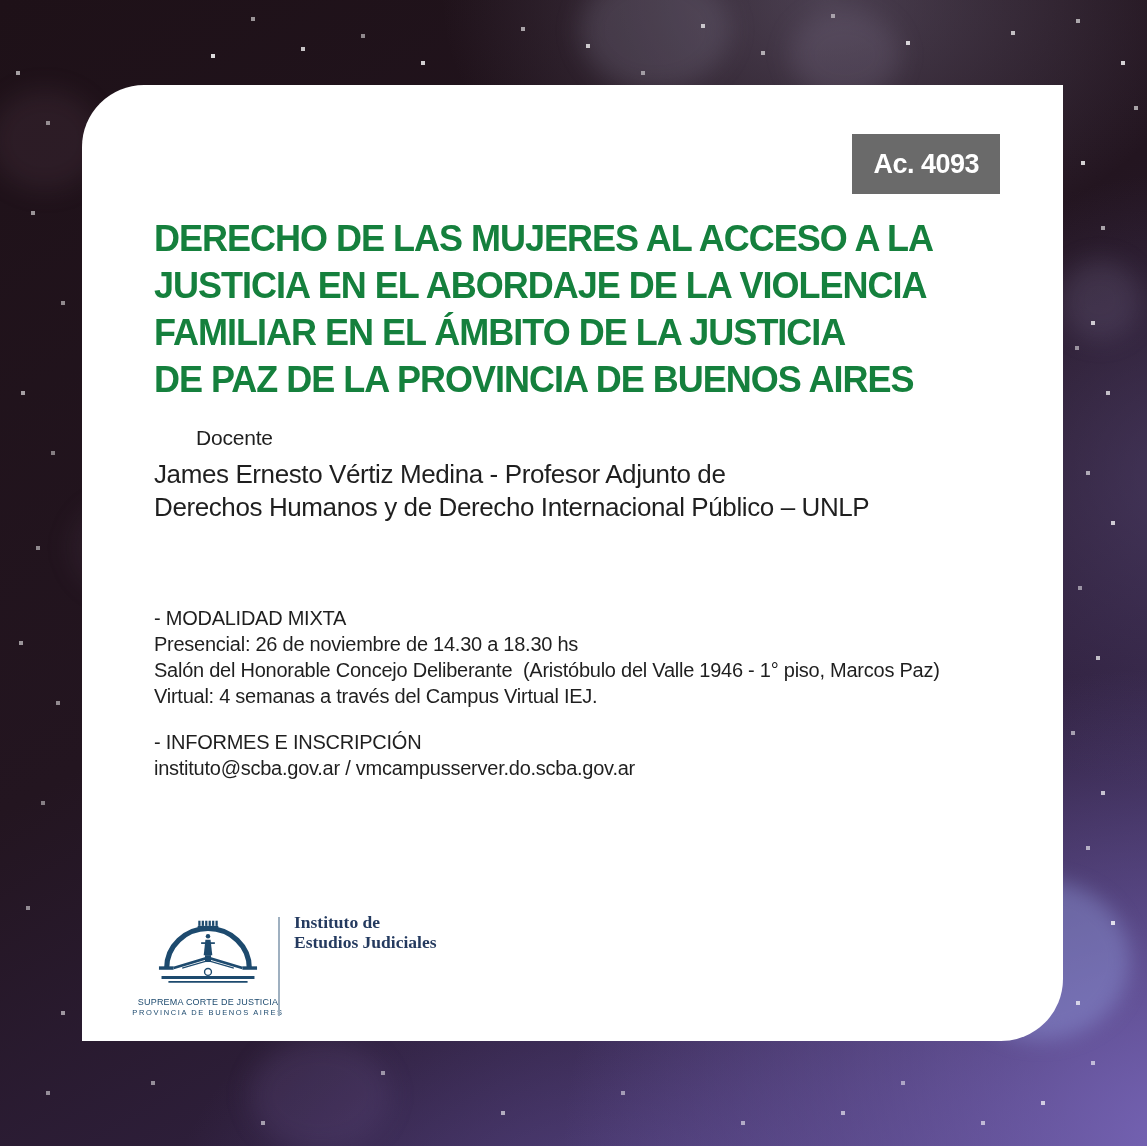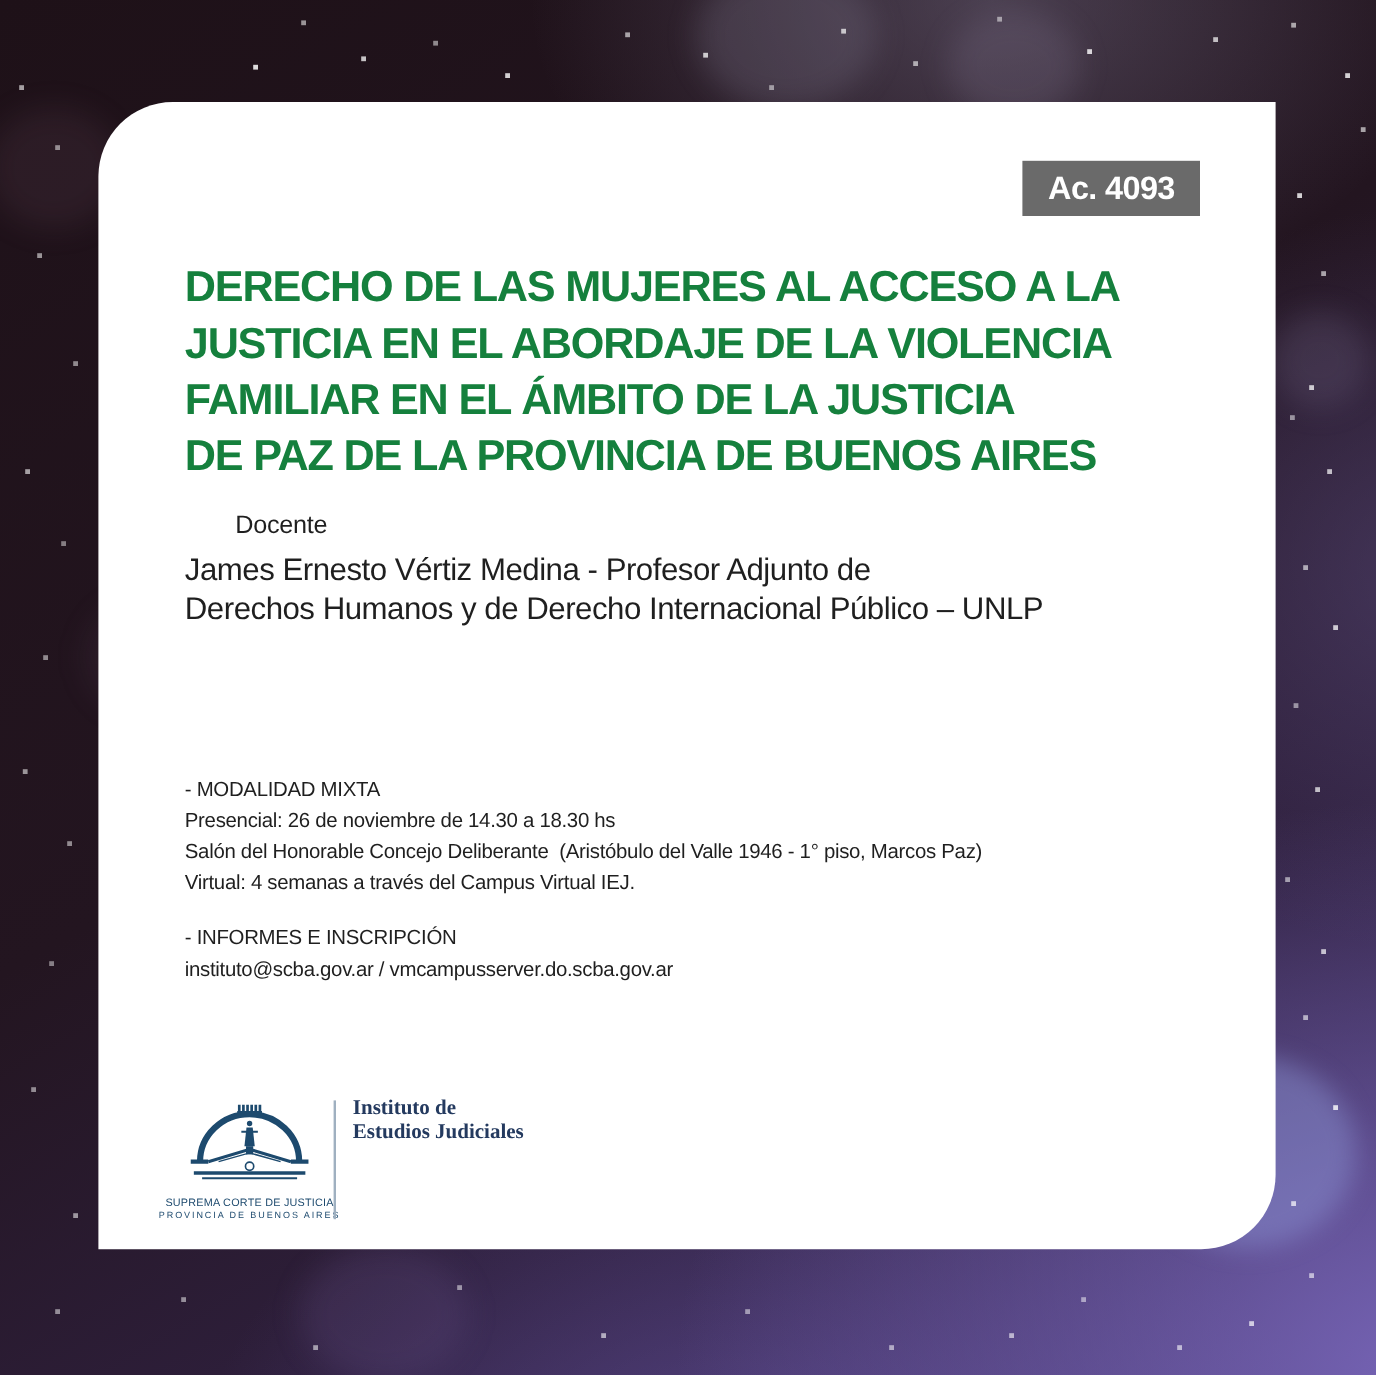--- a/index.html
+++ b/index.html
@@ -51,37 +51,37 @@
       52px 452px 0 1px rgba(255,255,255,.45), 37px 547px 0 1px rgba(255,255,255,.5),
       20px 642px 0 1px rgba(255,255,255,.55), 57px 702px 0 1px rgba(255,255,255,.5),
       42px 802px 0 1px rgba(255,255,255,.45), 27px 907px 0 1px rgba(255,255,255,.5),
       62px 1012px 0 1px rgba(255,255,255,.55),47px 1092px 0 1px rgba(255,255,255,.5);
   }
   .card{
     position:absolute; left:82px; top:85px; width:981px; height:956px;
     background:#ffffff; border-radius:62px 0 62px 0; color:#1f1f1f;
   }
   .badge{
-    position:absolute; top:49px; right:63px; height:46px; padding:0 21px;
+    position:absolute; top:49px; right:63px; height:60px; padding:0 21px;
     background:#6a6a6a; color:#ffffff; display:flex; align-items:center;
     font-size:27px; font-weight:700; letter-spacing:-0.5px;
   }
   .title{
     position:absolute; left:72px; top:130px; width:860px;
     font-size:36px; line-height:47px; font-weight:700; letter-spacing:-1px;
     white-space:pre-wrap; color:#15803d;
   }
   .docente{ position:absolute; left:72px; top:340px; width:860px; }
   .docente-label{ font-size:21px; line-height:26px; letter-spacing:-0.2px;margin-left:42px; }
   .docente-name{
     margin-top:7px; font-size:26px; line-height:33px; letter-spacing:-0.4px;
     white-space:pre-wrap;
   }
-  .sections{ position:absolute; left:72px; top:560px; width:880px;
-    font-size:17px; line-height:26px; letter-spacing:-0.25px; }
+  .sections{ position:absolute; left:72px; top:520px; width:880px;
+    font-size:20px; line-height:26px; letter-spacing:-0.25px; }
   .section{ margin-bottom:20px; }
   .section-heading{ white-space:pre-wrap; }
   .section-body{ white-space:pre-wrap; }
   .footer-logo{ position:absolute; left:68px; top:828px; display:flex; align-items:stretch; }
   .dome-col{ width:116px; display:flex; flex-direction:column; align-items:center; padding-top:6px; }
   .dome-col svg{ display:block; }
   .logo-caption{ margin-top:4px; text-align:center; color:#1d4a6e; }
   .logo-caption .cap1{ font-size:9px; font-weight:400; letter-spacing:0.2px; line-height:11px; white-space:nowrap; }
   .logo-caption .cap2{ font-size:7.5px; letter-spacing:1.6px; line-height:10px; white-space:nowrap; }
   .logo-divider{ width:2px; background:#9fb0c0; margin:4px 14px 2px 12px; }

